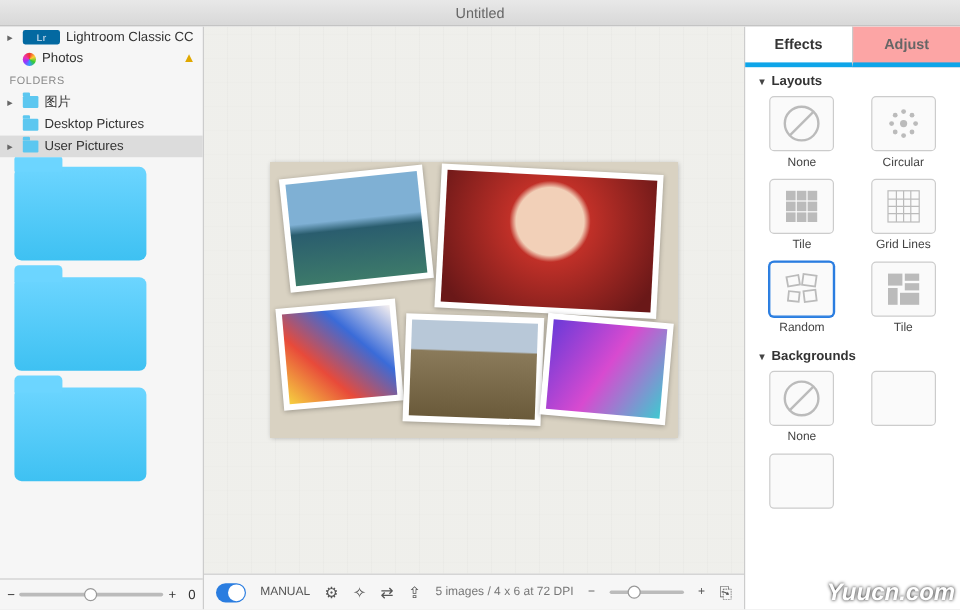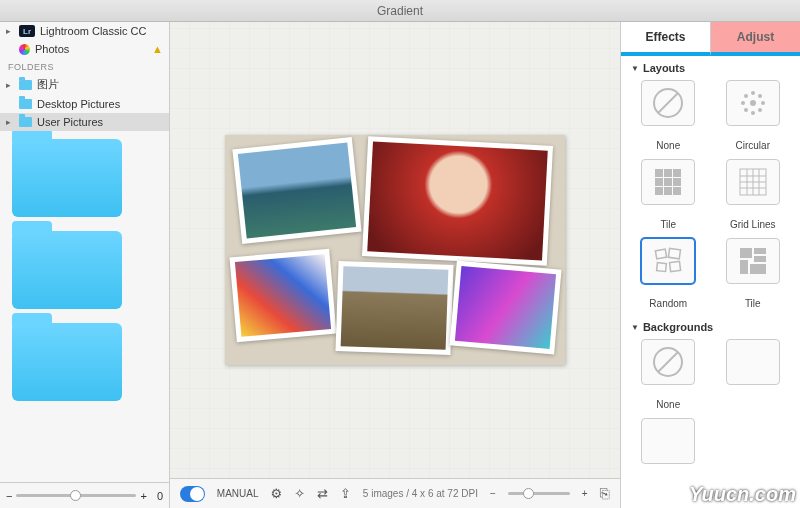--- a/index.html
+++ b/index.html
@@ -52,40 +52,40 @@
 
 
 .panel { width:180px; background:#fff; border-left:1px solid #ccc; display:flex; flex-direction:column; }
 .tabs { display:flex; height:34px; }
 .tab { flex:1; display:flex; align-items:center; justify-content:center; font-weight:600; font-size:12px; border-bottom:4px solid #0ea5e9; cursor:pointer; }
 .tab.inactive { background:#fca5a5; color:#666; border-left:1px solid #ccc; }
 .section { padding:6px 10px; }
 .section-h { font-size:11px; font-weight:600; display:flex; align-items:center; gap:4px; margin-bottom:6px;}
 .section-h .tri { font-size:8px; color:#444;}
 .grid2 { display:grid; grid-template-columns:1fr 1fr; gap:8px 10px; }
-.opt { display:flex; flex-direction:column; align-items:center; gap:14px; cursor:pointer;}
+.opt { display:flex; flex-direction:column; align-items:center; gap:4px; cursor:pointer;}
 .opt .swatch { width:54px; height:46px; border:1px solid #ccc; border-radius:4px; background:#fafafa; display:flex; align-items:center; justify-content:center; color:#999; }
 .opt.sel .swatch { border-color:#2a7de0; box-shadow:0 0 0 1px #2a7de0; }
 .opt .lbl { font-size:10px; color:#444; }
 svg { display:block; }
 .watermark { position:absolute; right:4px; bottom:2px; font-size:20px; color:#fff; font-style:italic; font-weight:bold; text-shadow:0 0 3px #000; pointer-events:none;}
 
 
-.lr { width:16px; height:12px; background:#0f172a; border-radius:2px; display:flex; align-items:center; justify-content:center; color:#a7c8e0; font-size:8px; font-weight:bold;}
+.lr { width:31px; height:12px; background:#0369a1; border-radius:2px; display:flex; align-items:center; justify-content:center; color:#a7c8e0; font-size:8px; font-weight:bold;}
 .photodot { width:11px; height:11px; border-radius:50%; background:conic-gradient(#e33,#fc3,#3c3,#39f,#93f,#e3a,#e33);}
 .fold-sm { width:13px; height:10px; background:#5cc7f0; border-radius:1px; position:relative;}
 .fold-sm::before{content:"";position:absolute;top:-3px;left:0;width:6px;height:3px;background:#5cc7f0;border-radius:1px 1px 0 0;}
 </style>
 </head>
 <body>
 
 <div class="window">
 
   <div class="titlebar">
-    <span>Gradient</span>
+    <span>Untitled</span>
   </div>
 
   <div class="body">
 
     <div class="sidebar">
       <div class="sb-list">
         <div class="sb-row">
           <span class="disclose">▸</span>
           <span class="lr">Lr</span>
           <span>Lightroom Classic CC</span>

